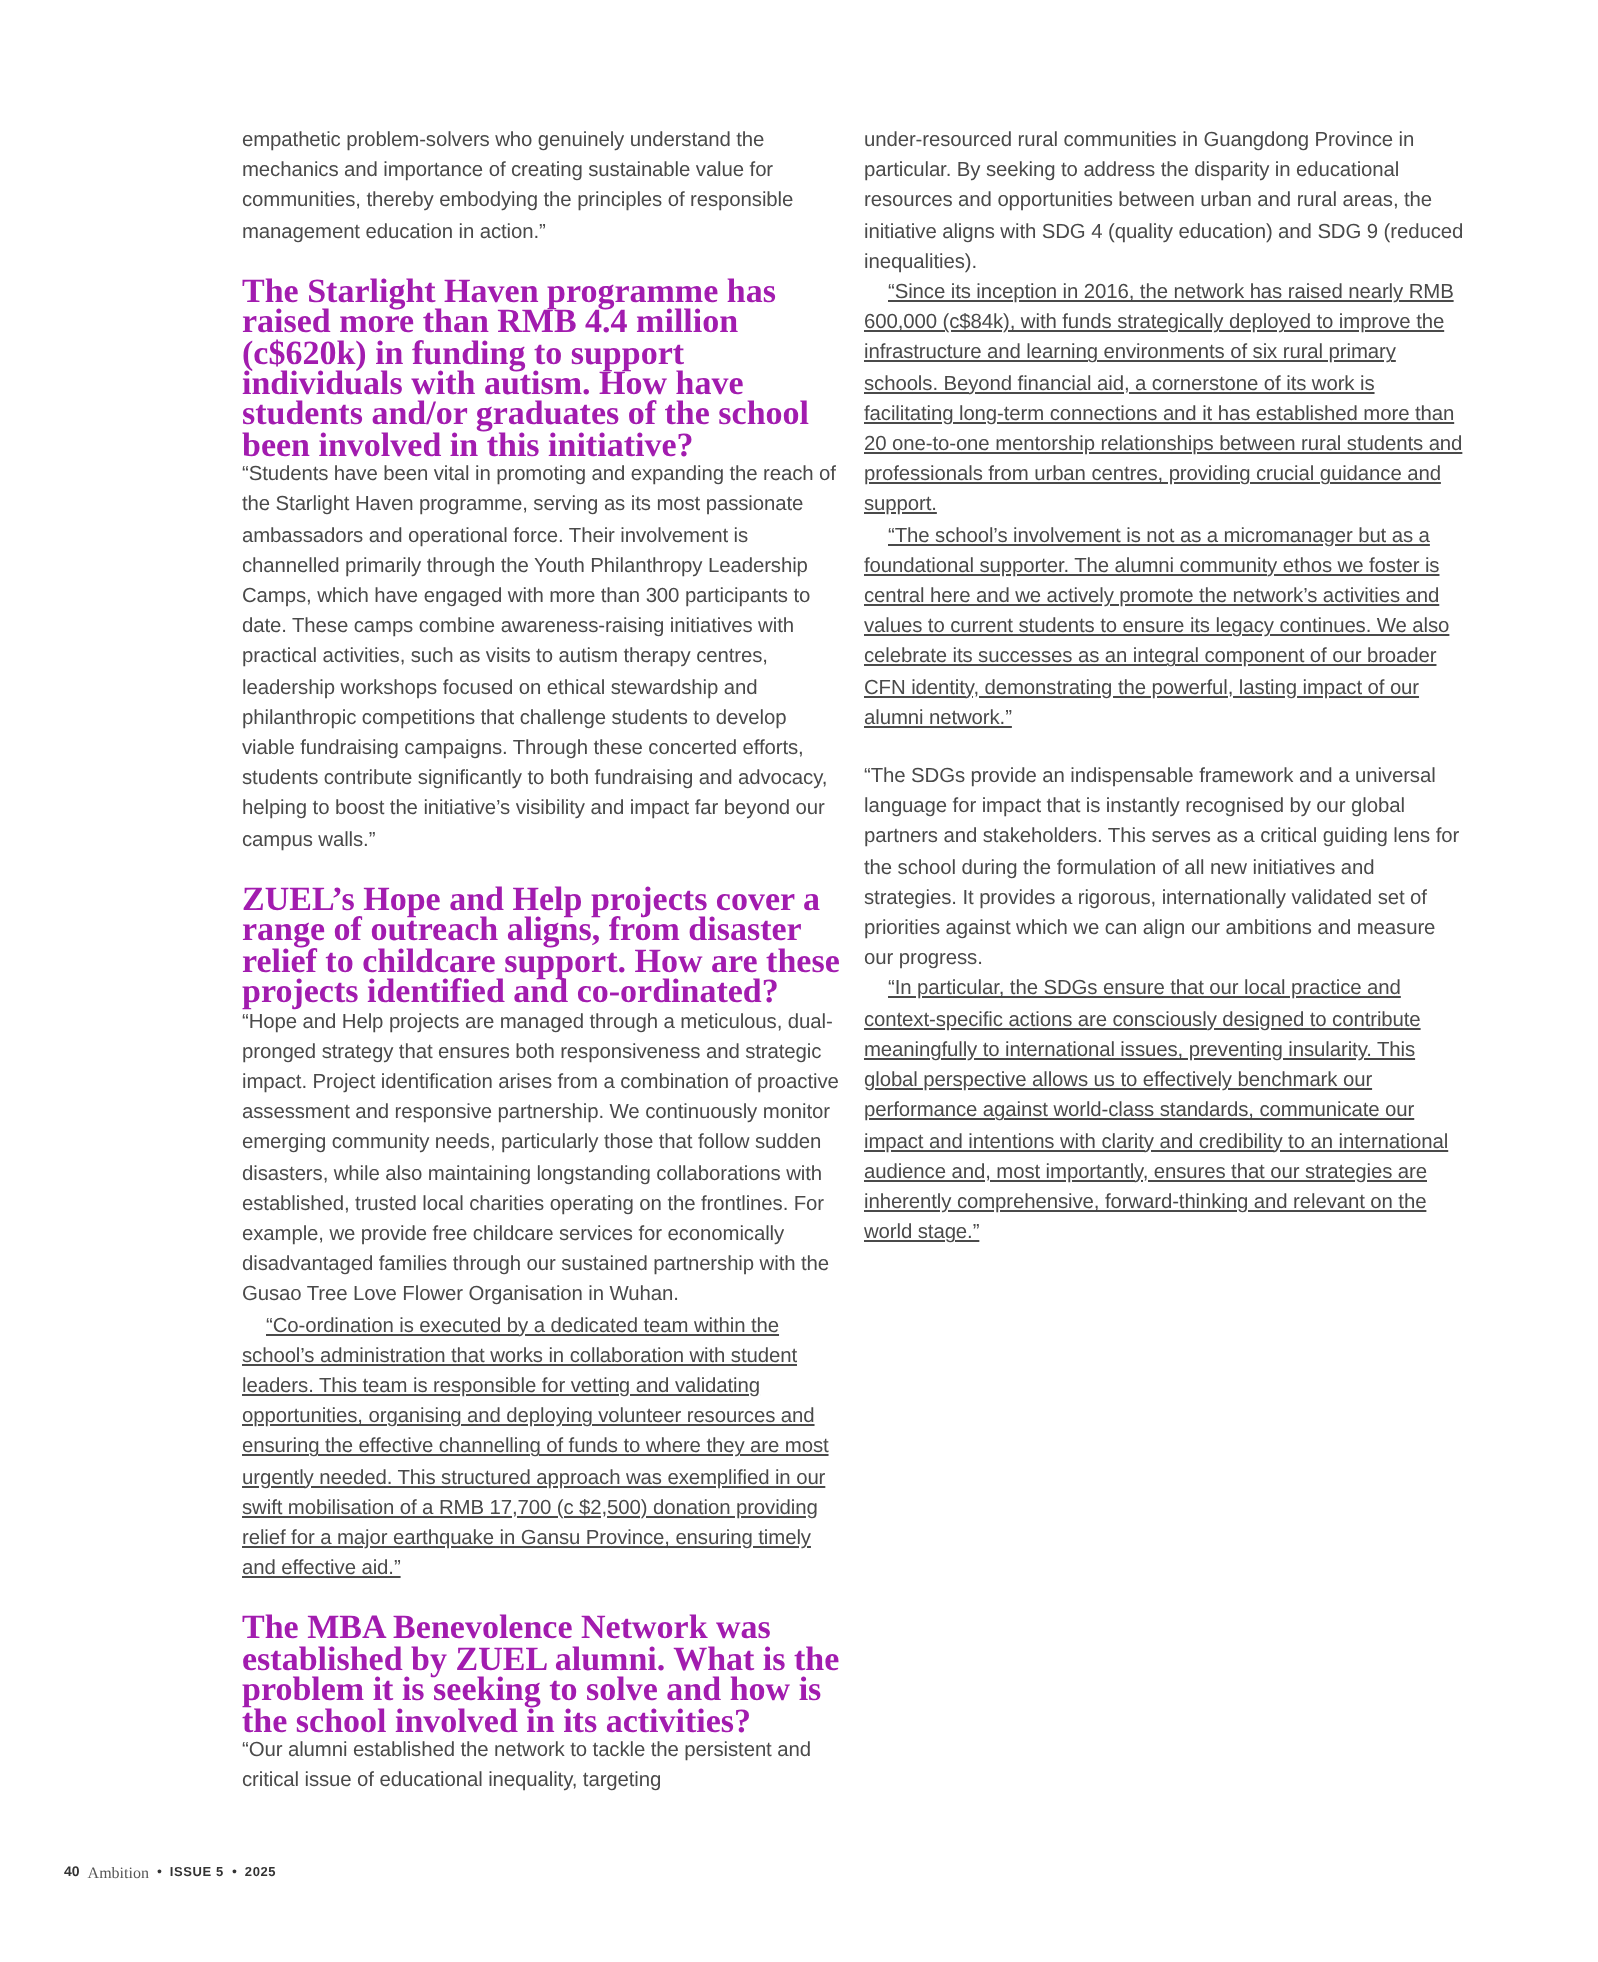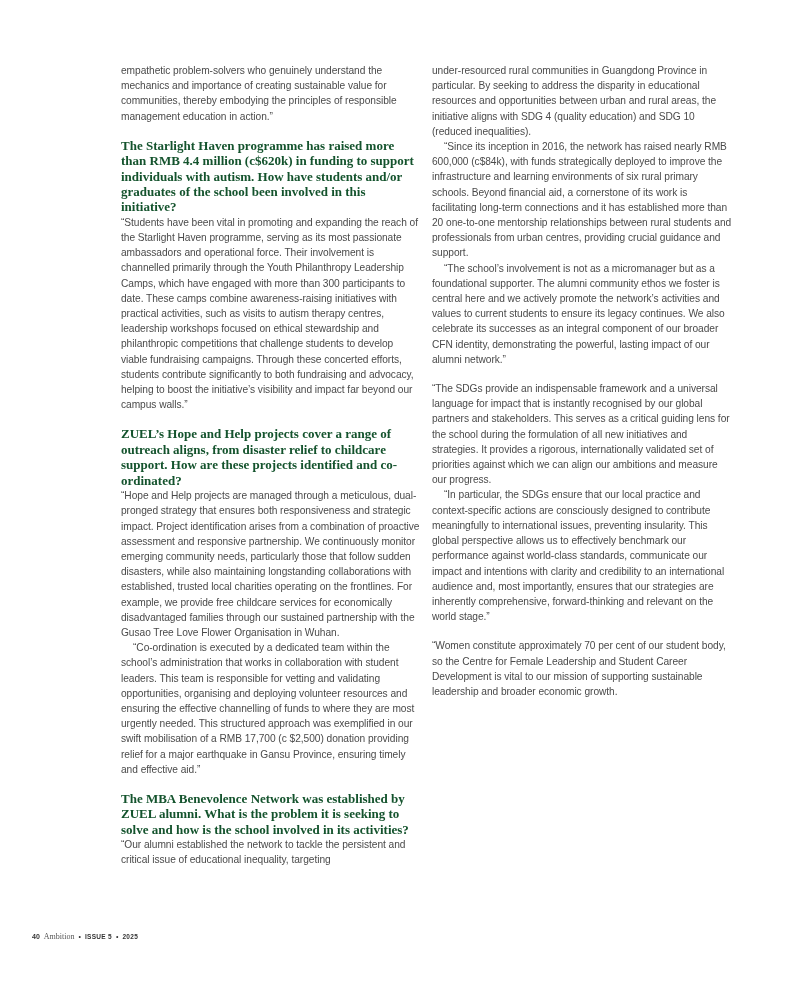--- a/index.html
+++ b/index.html
@@ -8,27 +8,27 @@
   .col-left { left: 121px; }
   .col-right { left: 432px; }
   .p {
     font-family: "Liberation Sans", sans-serif;
     font-size: 10.2px;
     line-height: 15.2px;
     color: #4a4a4a;
     margin: 0;
     letter-spacing: -0.05px;
   }
-  .p.indent { text-indent: 12px; }
+  .p.indent { text-indent: 12px; text-decoration: underline; }
   .h {
     font-family: "Liberation Serif", serif;
     font-weight: bold;
-    font-size: 13px;
+    font-size: 17px;
     line-height: 15.4px;
-    color: #14532d;
+    color: #a21caf;
     margin: 0;
   }
   .gap { height: 14px; }
   .footer {
     position: absolute;
     left: 32px;
     top: 932px;
     font-size: 7px;
     color: #333;
     display: flex;
@@ -51,28 +51,27 @@
   <div class="gap"></div>
   <h2 class="h">ZUEL’s Hope and Help projects cover a range of outreach aligns, from disaster relief to childcare support. How are these projects identified and co-ordinated?</h2>
   <p class="p">“Hope and Help projects are managed through a meticulous, dual-pronged strategy that ensures both responsiveness and strategic impact. Project identification arises from a combination of proactive assessment and responsive partnership. We continuously monitor emerging community needs, particularly those that follow sudden disasters, while also maintaining longstanding collaborations with established, trusted local charities operating on the frontlines. For example, we provide free childcare services for economically disadvantaged families through our sustained partnership with the Gusao Tree Love Flower Organisation in Wuhan.</p>
   <p class="p indent">“Co-ordination is executed by a dedicated team within the school’s administration that works in collaboration with student leaders. This team is responsible for vetting and validating opportunities, organising and deploying volunteer resources and ensuring the effective channelling of funds to where they are most urgently needed. This structured approach was exemplified in our swift mobilisation of a RMB 17,700 (c $2,500) donation providing relief for a major earthquake in Gansu Province, ensuring timely and effective aid.”</p>
   <div class="gap"></div>
   <h2 class="h">The MBA Benevolence Network was established by ZUEL alumni. What is the problem it is seeking to solve and how is the school involved in its activities?</h2>
   <p class="p">“Our alumni established the network to tackle the persistent and critical issue of educational inequality, targeting</p>
 </div>
 
 <div class="col col-right">
-  <p class="p">under-resourced rural communities in Guangdong Province in particular. By seeking to address the disparity in educational resources and opportunities between urban and rural areas, the initiative aligns with SDG 4 (quality education) and SDG 10 (reduced inequalities).</p>
+  <p class="p">under-resourced rural communities in Guangdong Province in particular. By seeking to address the disparity in educational resources and opportunities between urban and rural areas, the initiative aligns with SDG 4 (quality education) and SDG 9 (reduced inequalities).</p>
   <p class="p indent">“Since its inception in 2016, the network has raised nearly RMB 600,000 (c$84k), with funds strategically deployed to improve the infrastructure and learning environments of six rural primary schools. Beyond financial aid, a cornerstone of its work is facilitating long-term connections and it has established more than 20 one-to-one mentorship relationships between rural students and professionals from urban centres, providing crucial guidance and support.</p>
   <p class="p indent">“The school’s involvement is not as a micromanager but as a foundational supporter. The alumni community ethos we foster is central here and we actively promote the network’s activities and values to current students to ensure its legacy continues. We also celebrate its successes as an integral component of our broader CFN identity, demonstrating the powerful, lasting impact of our alumni network.”</p>
   <div class="gap"></div>
   <p class="p">“The SDGs provide an indispensable framework and a universal language for impact that is instantly recognised by our global partners and stakeholders. This serves as a critical guiding lens for the school during the formulation of all new initiatives and strategies. It provides a rigorous, internationally validated set of priorities against which we can align our ambitions and measure our progress.</p>
   <p class="p indent">“In particular, the SDGs ensure that our local practice and context-specific actions are consciously designed to contribute meaningfully to international issues, preventing insularity. This global perspective allows us to effectively benchmark our performance against world-class standards, communicate our impact and intentions with clarity and credibility to an international audience and, most importantly, ensures that our strategies are inherently comprehensive, forward-thinking and relevant on the world stage.”</p>
   <div class="gap"></div>
-  <p class="p">“Women constitute approximately 70 per cent of our student body, so the Centre for Female Leadership and Student Career Development is vital to our mission of supporting sustainable leadership and broader economic growth.</p>
 </div>
 
 <div class="footer">
   <span class="num">40</span>
   <span class="mag">Ambition</span>
   <span class="dot">•</span>
   <span class="iss">ISSUE 5</span>
   <span class="dot">•</span>
   <span class="iss">2025</span>
 </div>

